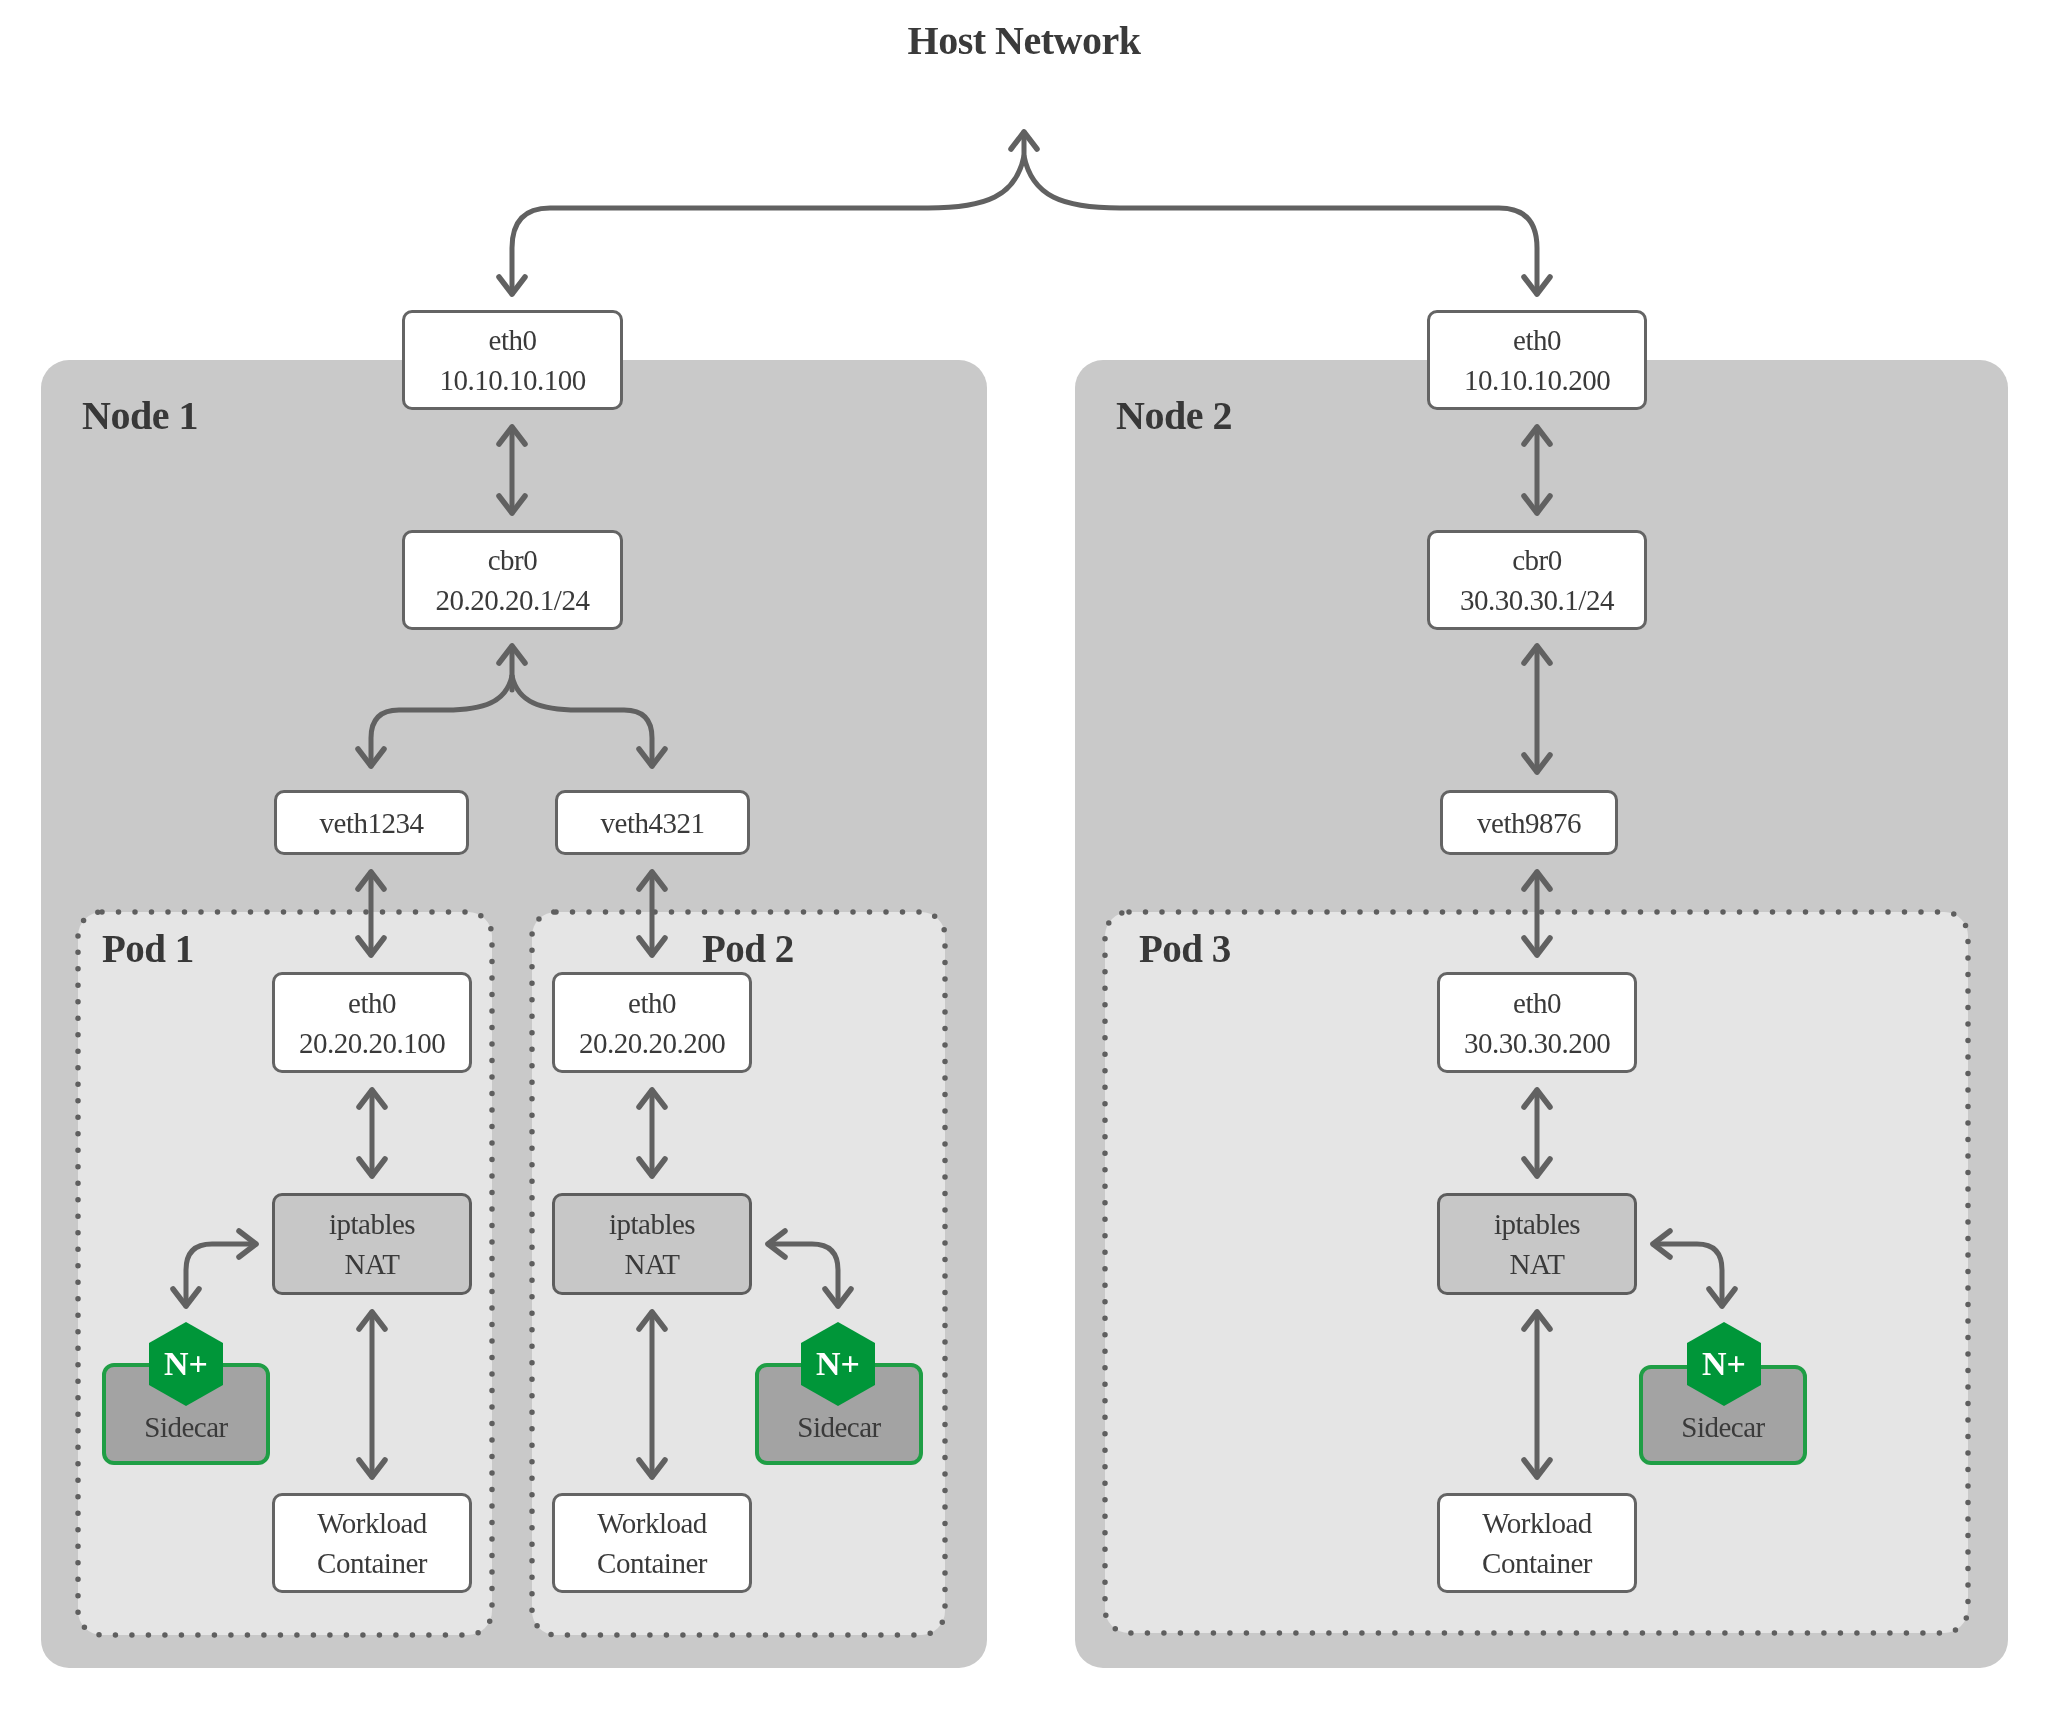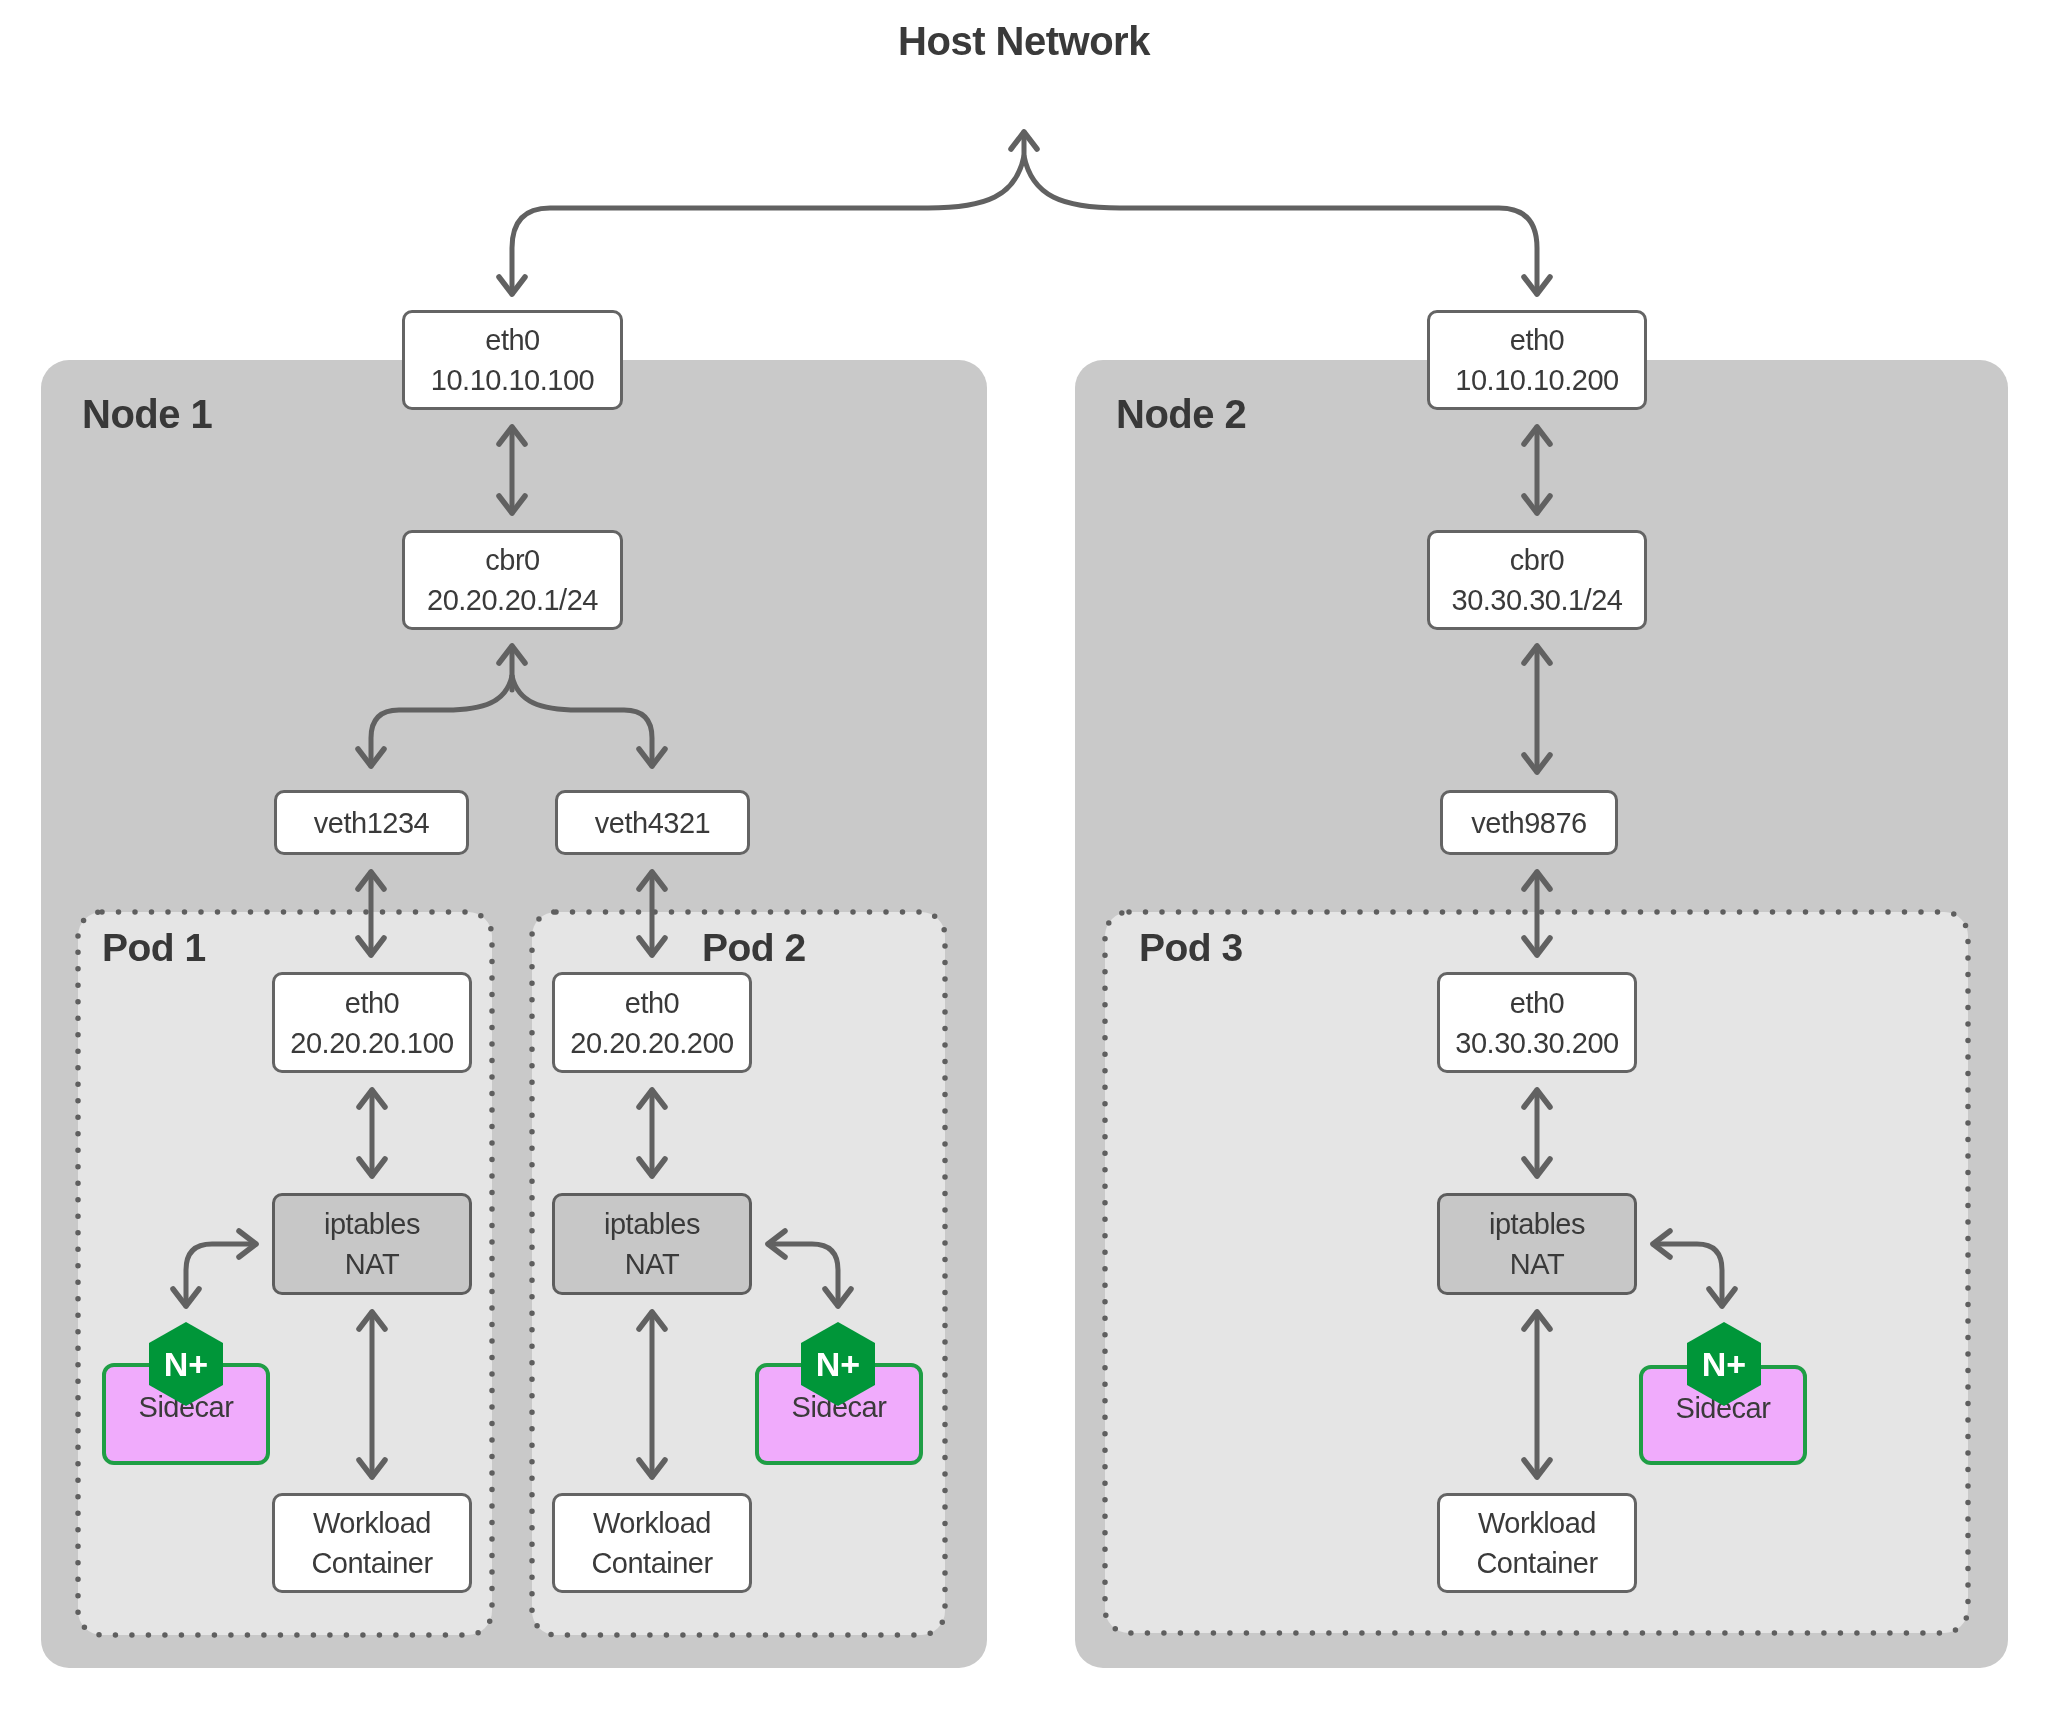--- a/index.html
+++ b/index.html
@@ -1,20 +1,20 @@
 <!DOCTYPE html>
 <html><head>
 <meta charset="utf-8">
 <style>
   html, body { margin: 0; padding: 0; background: #ffffff; }
   .canvas {
     position: relative;
     width: 2048px;
     height: 1714px;
-    font-family: Liberation Sans, sans-serif;
+    font-family: Liberation Serif, serif;
     color: #3a3a3a;
     overflow: hidden;
   }
   .layer {
     position: absolute;
     left: 0; top: 0;
   }
   .title {
     position: absolute;
     left: 0;
@@ -51,23 +51,24 @@
     line-height: 40px;
     color: #3a3a3a;
     letter-spacing: -0.5px;
     white-space: nowrap;
   }
   .box.gray {
     background: #c7c7c7;
     border-color: #5d5d5d;
   }
   .box.green {
-    background: #f0abfc;
+    background: #a3a3a3;
     border: 4px solid #1f9e45;
     border-radius: 12px;
+    justify-content: flex-end;
     padding-bottom: 14px;
   }
   .hex {
     position: absolute;
     width: 74px;
     height: 84px;
     background: #009639;
     clip-path: polygon(50% 0%, 100% 25%, 100% 75%, 50% 100%, 0% 75%, 0% 25%);
     display: flex;
     align-items: center;

